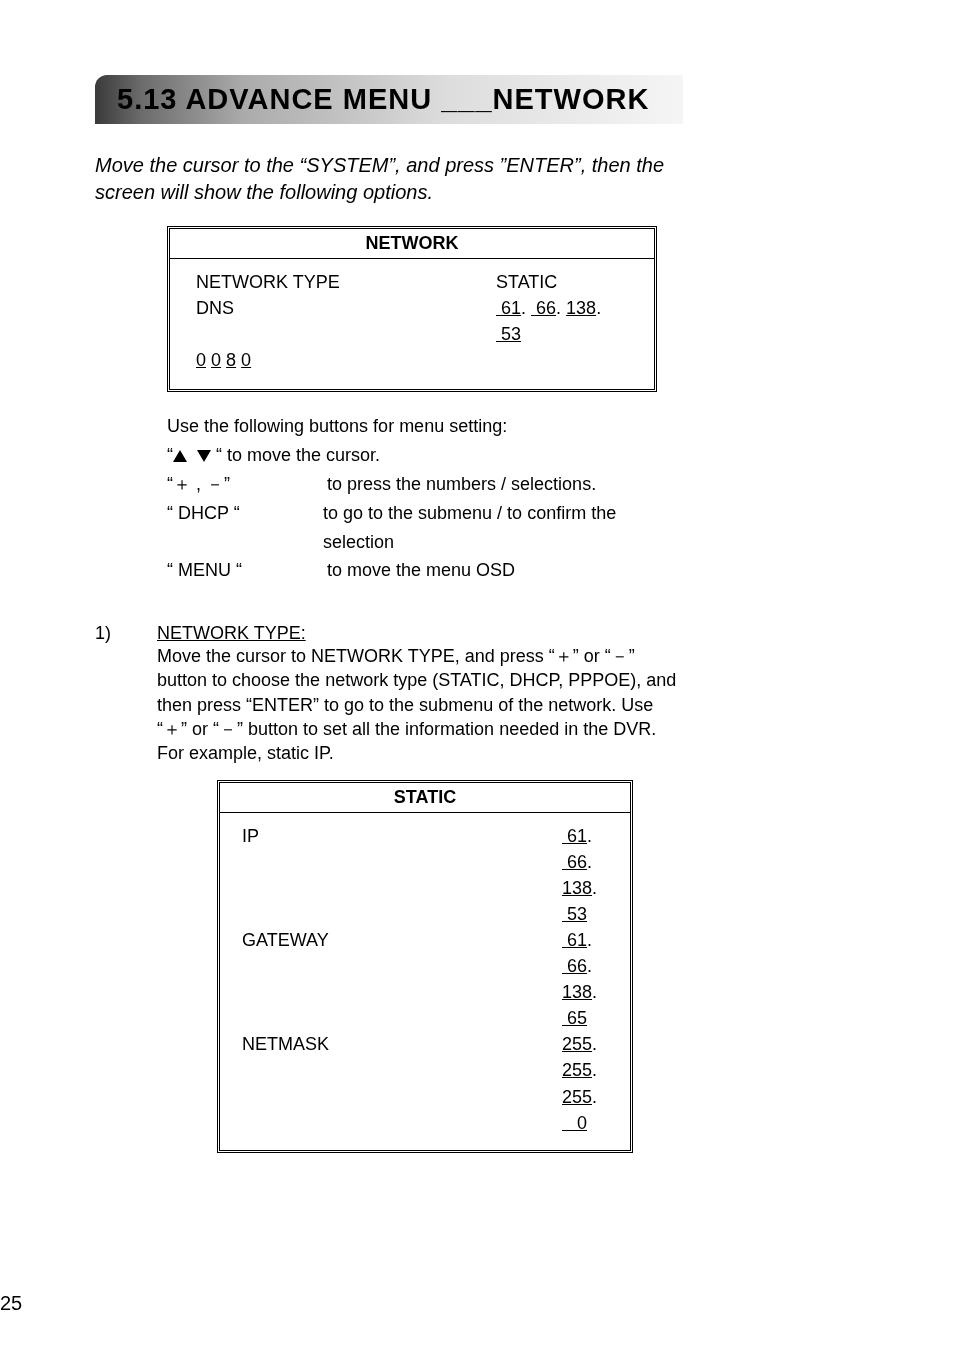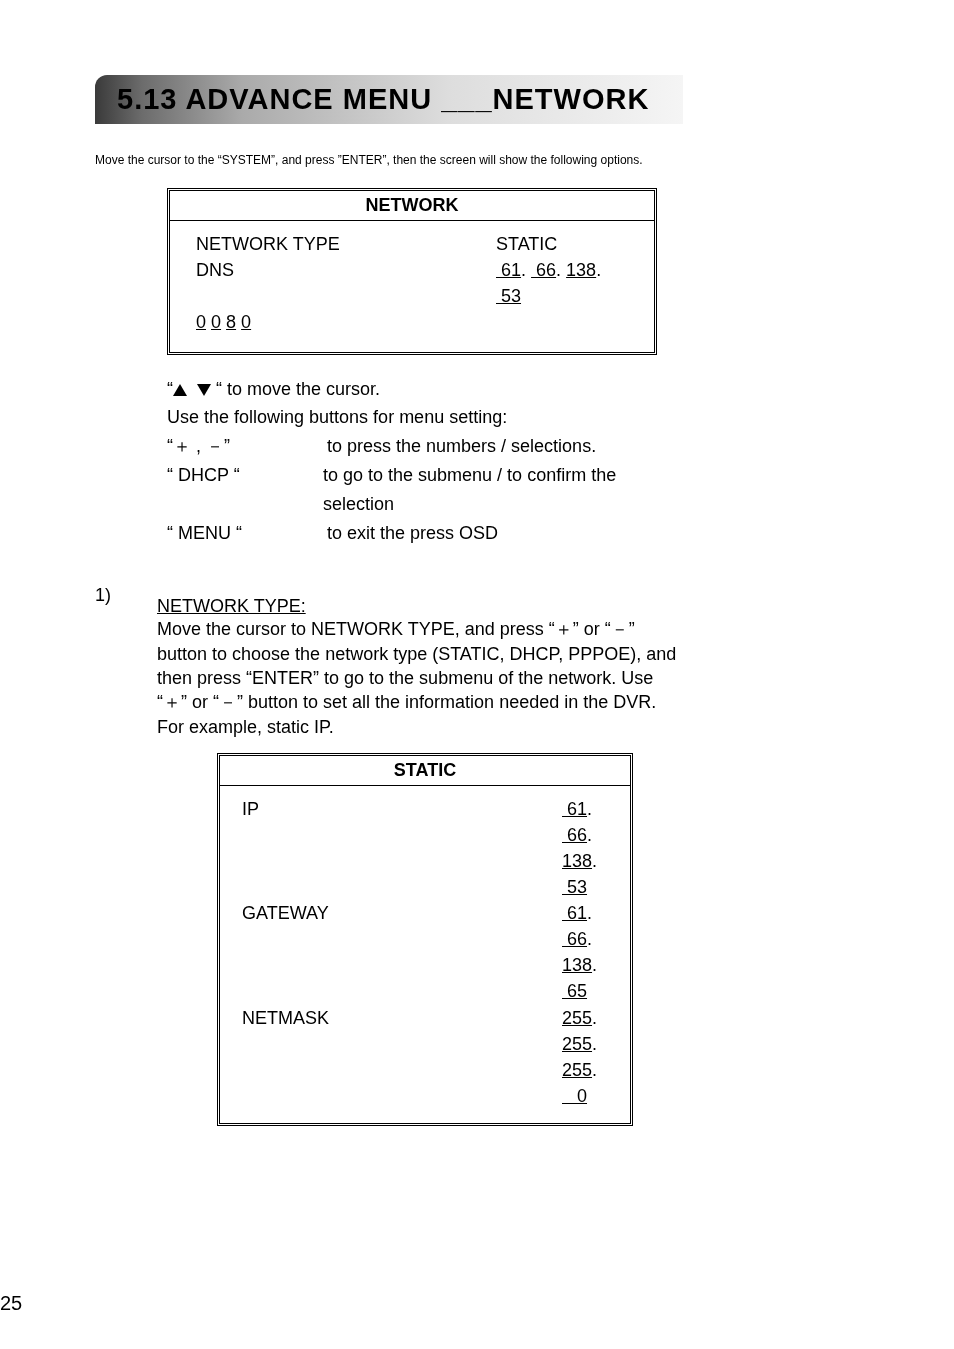--- a/index.html
+++ b/index.html
@@ -22,23 +22,24 @@
       padding: 8px 0 8px 22px;
       margin-bottom: 28px;
     }
     .heading-text {
       font-size: 29px;
       font-weight: 900;
       letter-spacing: 1px;
       color: #000;
     }
     .intro {
-      font-size: 12px;
+      font-size: 20px;
       line-height: 1.35;
       margin: 12px 0 20px 0;
+      font-style: italic;
     }
     .panel {
       border: 3px double #000;
       margin: 0 26px 20px 72px;
       padding: 0;
     }
     .panel-header {
       text-align: center;
       font-weight: bold;
       font-size: 18px;
@@ -106,21 +107,20 @@
     }
     .section-1 .num {
       width: 62px;
       padding-left: 0;
     }
     .section-1 .content {
       flex: 1;
     }
     .section-1 .title {
       text-decoration: underline;
-      margin-top: 11px;
     }
     .section-1 .body {
       line-height: 1.35;
     }
     .panel2 {
       margin: 14px 50px 0 60px;
     }
     .pagenum {
       position: absolute;
       bottom: 34px;
@@ -156,35 +156,35 @@
       </div>
       <div class="row">
         <div class="val port-span">
           <span>0</span> <span>0</span> <span>8</span> <span>0</span>
         </div>
       </div>
     </div>
   </div>
 
   <div class="instructions">
+    <div>Use the following buttons for menu setting:</div>
     <div>
       <span>“</span><span class="triangle-up"></span>&nbsp;&nbsp;<span class="triangle-down"></span><span> “ to move the cursor.</span>
     </div>
-    <div>Use the following buttons for menu setting:</div>
     <div class="instr-row">
       <div class="instr-key">“＋ , －”</div>
       <div>to press the numbers / selections.</div>
     </div>
     <div class="instr-row">
       <div class="instr-key">“ DHCP “</div>
       <div>to go to the submenu / to confirm the selection</div>
     </div>
     <div class="instr-row">
       <div class="instr-key">“ MENU “</div>
-      <div> to exit the press OSD</div>
+      <div> to move the menu OSD</div>
     </div>
   </div>
 
   <div class="section-1">
     <div class="num">1)</div>
     <div class="content">
       <div class="title">NETWORK TYPE:</div>
       <div class="body">Move the cursor to NETWORK TYPE, and press “＋” or “－” button to choose the network type (STATIC, DHCP, PPPOE), and then press “ENTER” to go to the submenu of the network. Use “＋” or “－” button to set all the information needed in the DVR. For example, static IP.</div>
 
       <div class="panel panel2">

